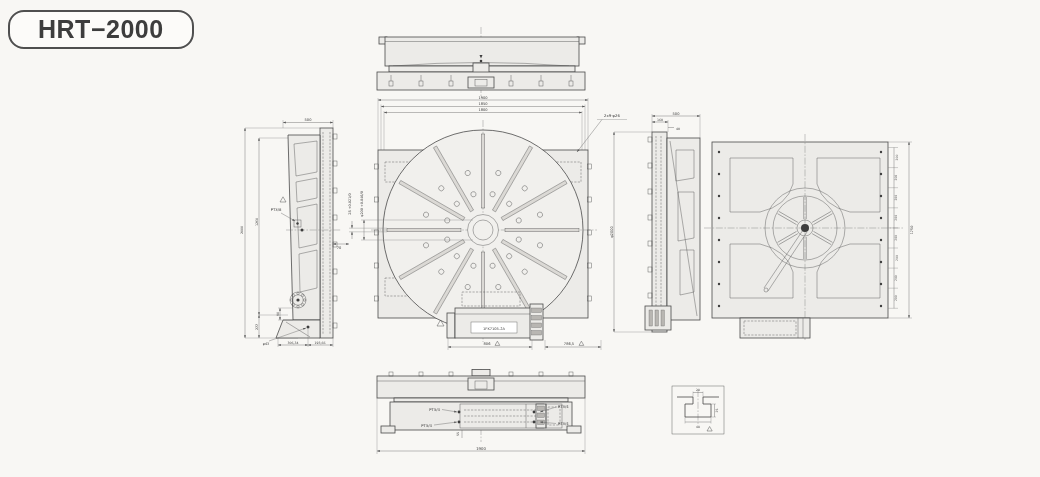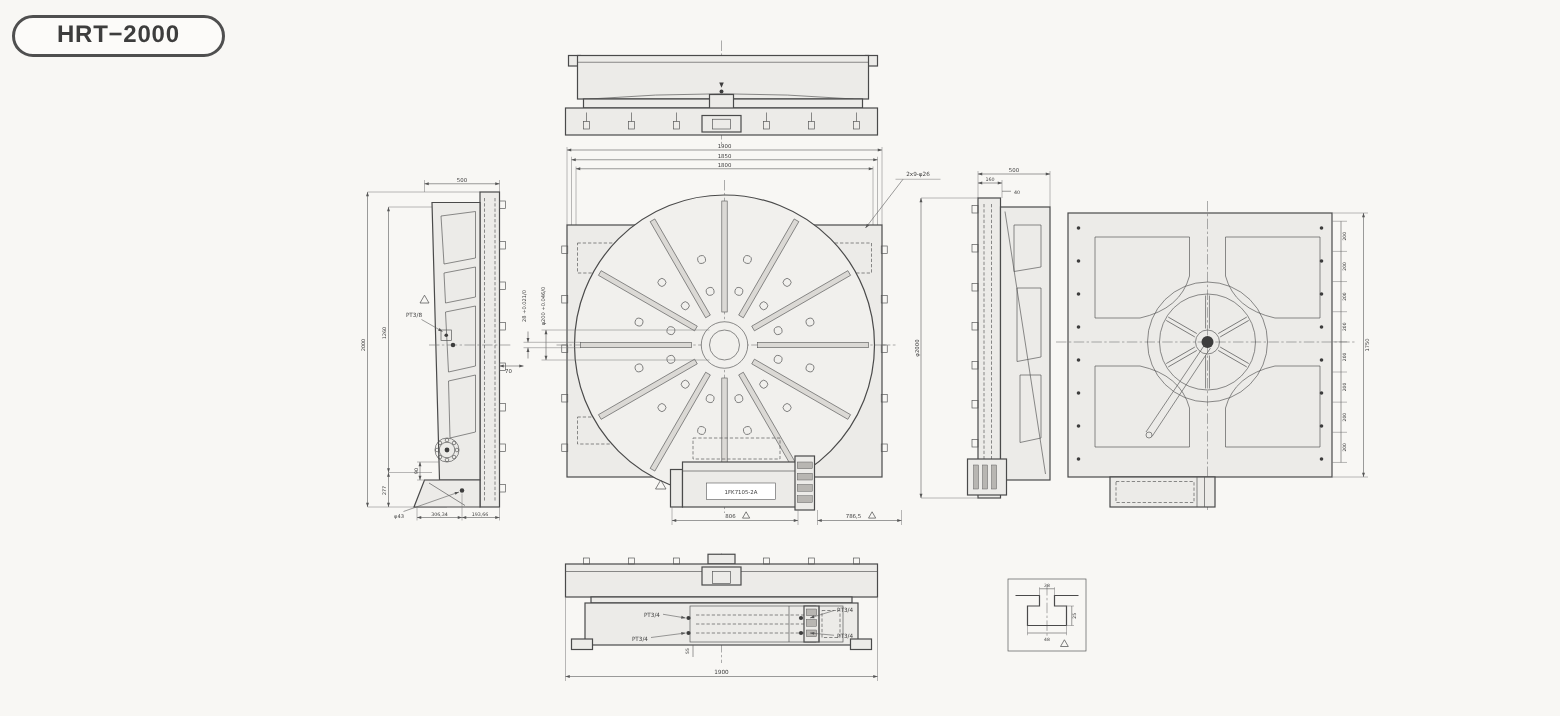--- a/index.html
+++ b/index.html
@@ -1,19 +1,19 @@
 <!DOCTYPE html>
 <html><head>
 <meta charset="utf-8">
 <style>
   html,body{margin:0;padding:0}
   body{width:1040px;height:477px;position:relative;background:#f8f7f4;overflow:hidden;
        font-family:"Liberation Sans","DejaVu Sans",sans-serif}
   .badge{position:absolute;left:8px;top:10px;border:2.5px solid #4f4f4f;border-radius:16px;
-         background:#fcfbf9;padding:3px 28px;color:#3d3d3d;font-size:16px;font-weight:600;
+         background:#fcfbf9;padding:3px 28px;color:#3d3d3d;font-size:25px;font-weight:600;
          letter-spacing:.5px}
   svg.view{position:absolute;overflow:visible}
   .f{fill:#ecebe8;stroke:#4a4a4a;stroke-width:.8}
   .fl{fill:#f1f0ed;stroke:#4a4a4a;stroke-width:.8}
   .o{fill:none;stroke:#4a4a4a;stroke-width:.8}
   .i{fill:none;stroke:#555;stroke-width:.45}
   .wf{fill:#ffffff;stroke:#555;stroke-width:.4}
   .slot{fill:#dbd9d5;stroke:#555;stroke-width:.4}
   .hole{fill:#f1f0ed;stroke:#555;stroke-width:.45}
   .dot{fill:#3d3d3d}

